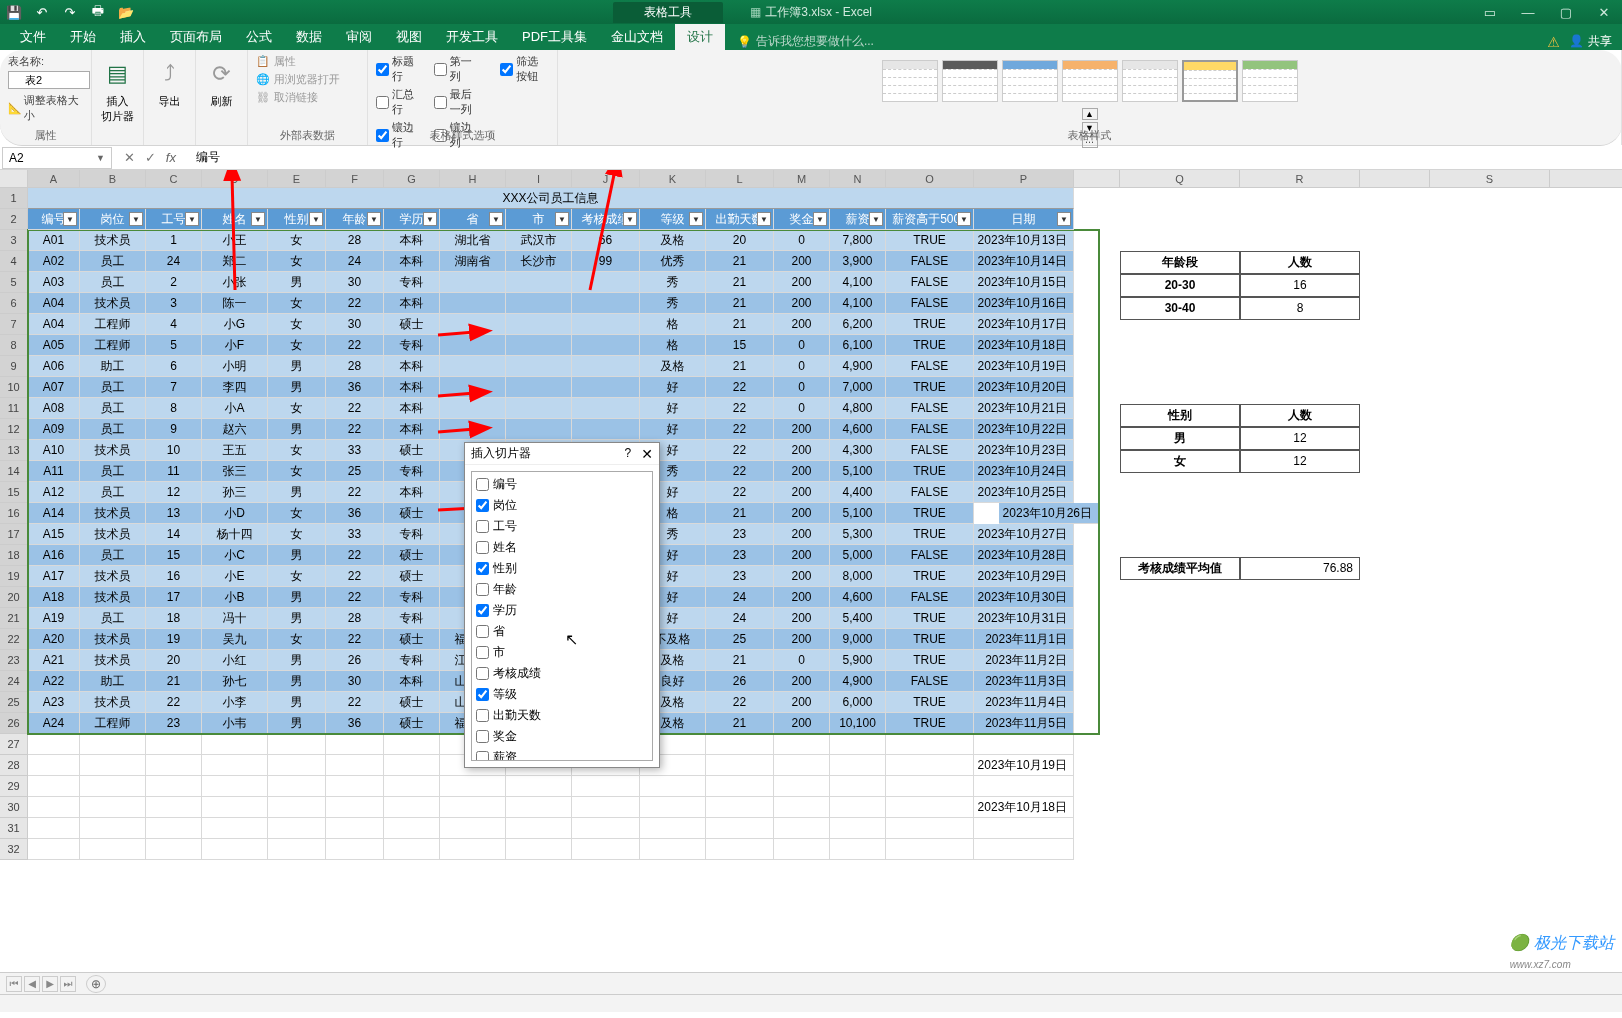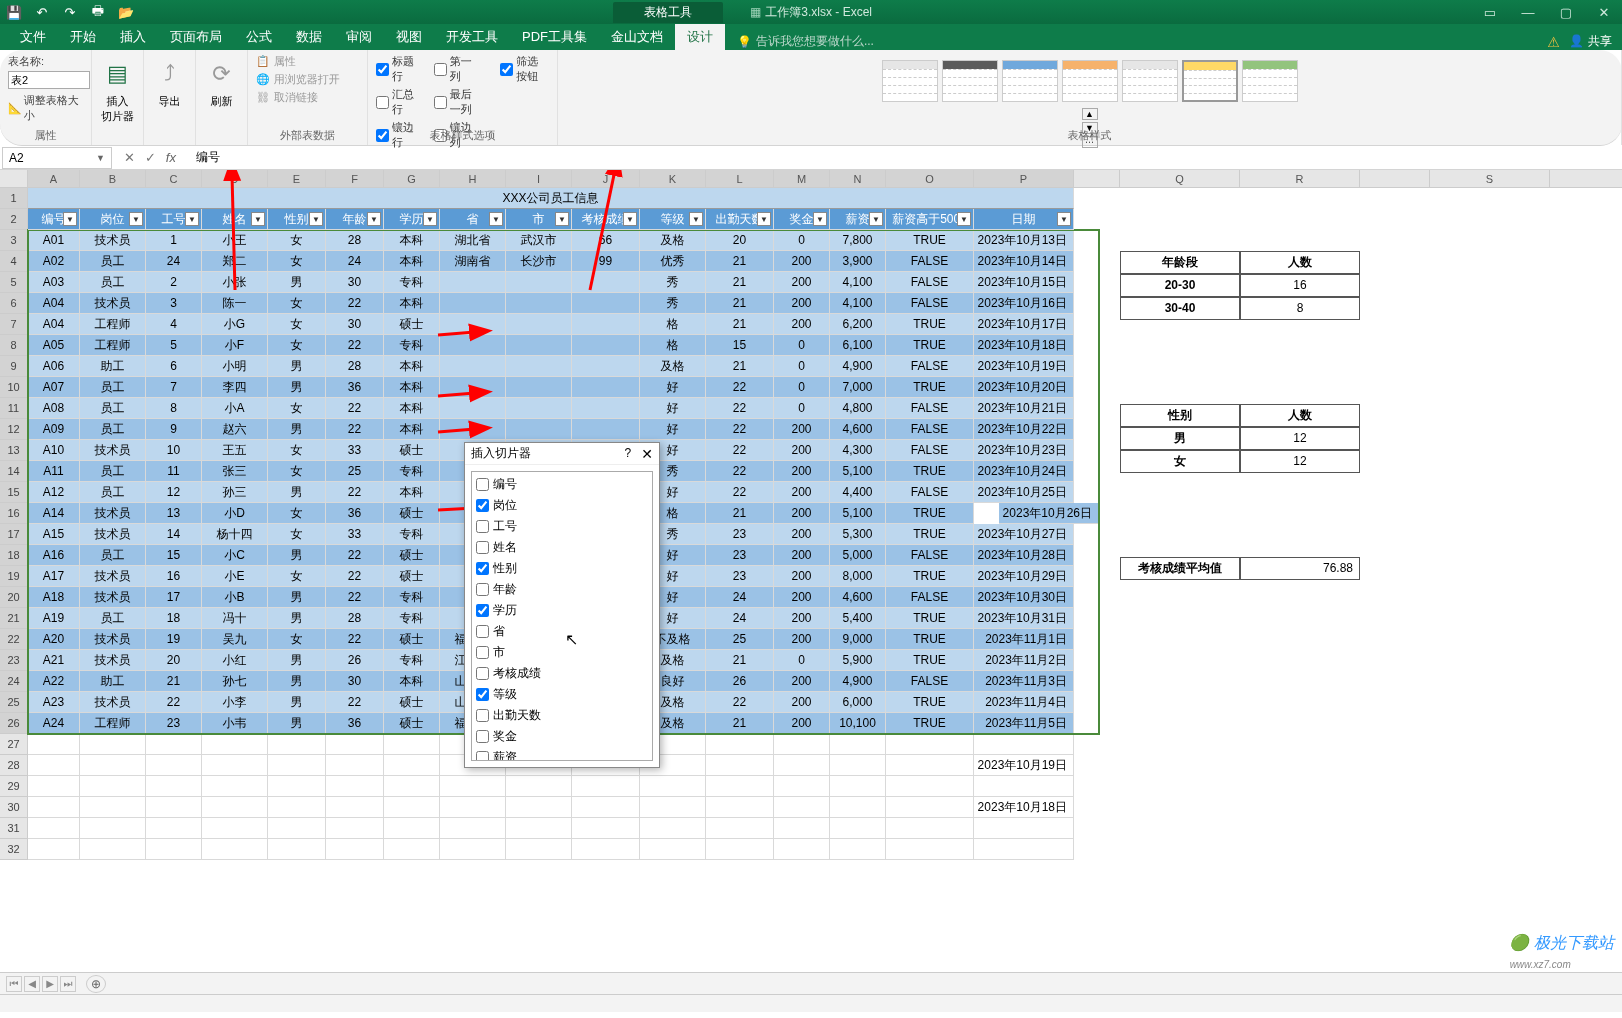--- a/index.html
+++ b/index.html
@@ -22,21 +22,21 @@
 .ribbon-tabs .right-area { margin-left: auto; display: flex; align-items: center; gap: 10px; padding-right: 10px; }
 .ribbon-tabs .warn { color: #f0c040; font-size: 14px; }
 .ribbon-tabs .share { font-size: 12px; }
 
 
 .ribbon-body { height: 96px; background: #f3f3f3; border-bottom: 1px solid #d4d4d4; display: flex; border-radius: 22px; }
 .ribbon-group { border-right: 1px solid #e1e1e1; padding: 4px 8px 2px 8px; display: flex; flex-direction: column; position: relative; }
 .ribbon-group .glabel { position: absolute; bottom: 2px; left: 0; right: 0; text-align: center; font-size: 11px; color: #666; }
 .rg-props { width: 92px; }
 .rg-props .row { font-size: 11px; color: #444; margin-bottom: 2px; }
-.rg-props input { width: 82px; height: 18px; border: 1px solid #aaa; font-size: 11px; padding: 0 2px; }
+.rg-props input { width: 82px; height: 18px; border: 1px solid #aaa; font-size: 11px; padding: 0 16px; }
 .rg-props .resize { font-size: 11px; color: #444; margin-top: 4px; display: flex; align-items: center; gap: 2px; }
 .rg-tools { width: 160px; }
 .rg-tools .row { font-size: 11px; color: #444; display: flex; align-items: center; gap: 4px; margin-bottom: 3px; }
 .rg-tools .row::before { content: "▦"; color: #217346; font-size: 12px; }
 .rg-slicer, .rg-export, .rg-refresh { width: 52px; align-items: center; }
 .rg-slicer .big-icon, .rg-export .big-icon, .rg-refresh .big-icon { width: 32px; height: 32px; display:flex; align-items:center; justify-content:center; font-size: 22px; margin-top: 4px; }
 .rg-slicer .lbl, .rg-export .lbl, .rg-refresh .lbl { font-size: 11px; text-align: center; margin-top: 4px; }
 .rg-extdata { width: 120px; }
 .rg-extdata .row { font-size: 11px; color: #999; display:flex; align-items:center; gap:4px; margin-bottom: 3px; }
 .rg-styleopts { width: 190px; }

